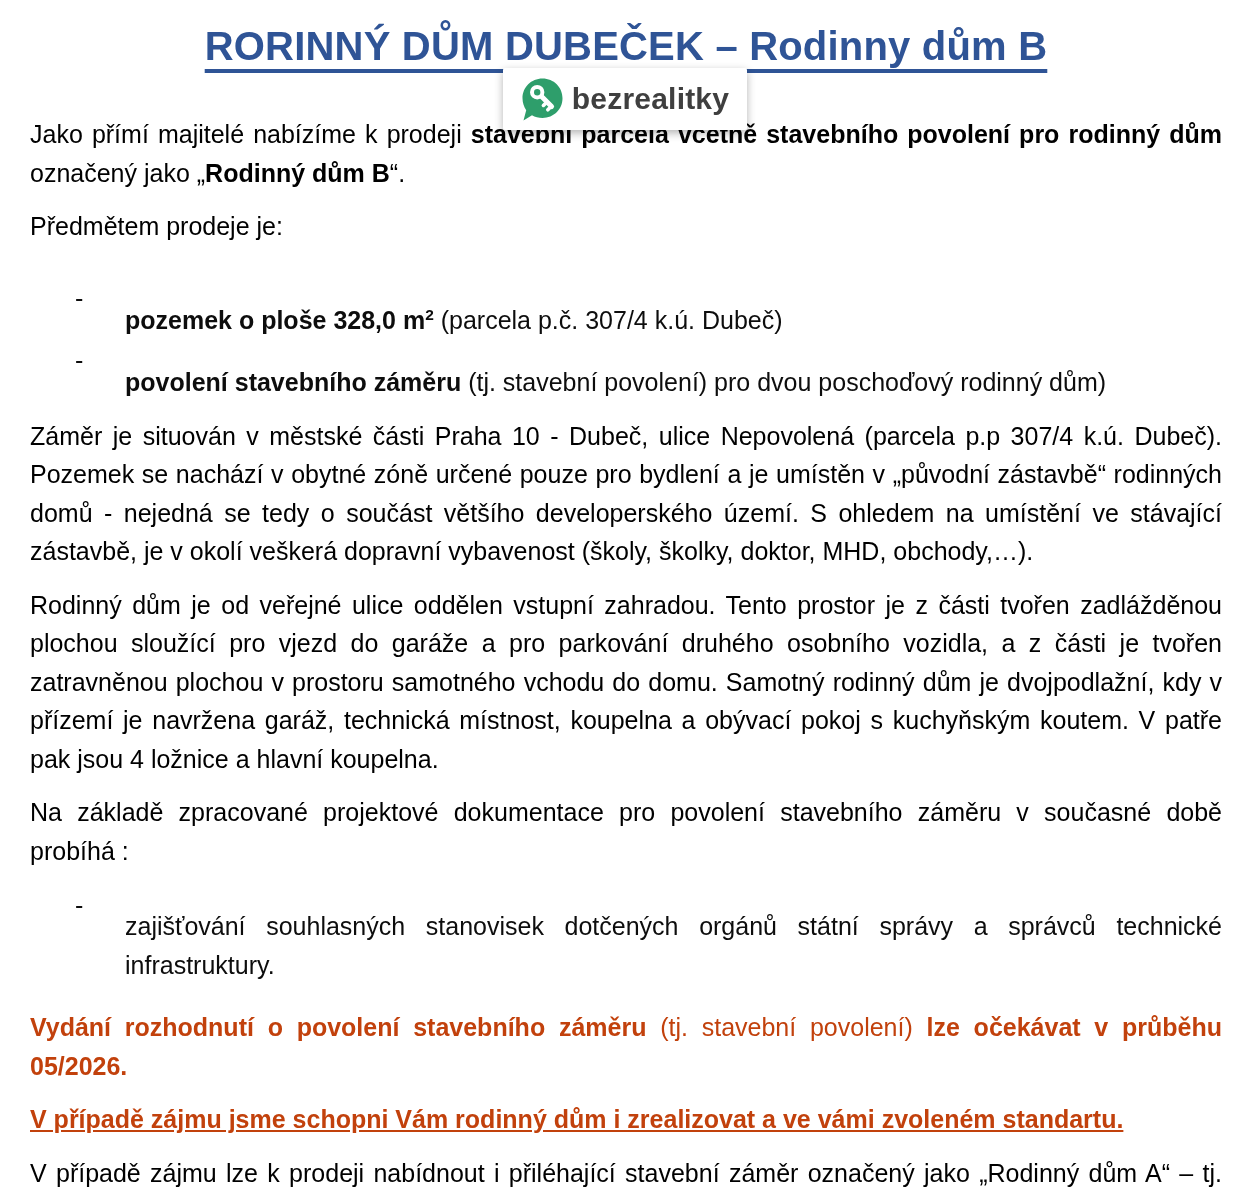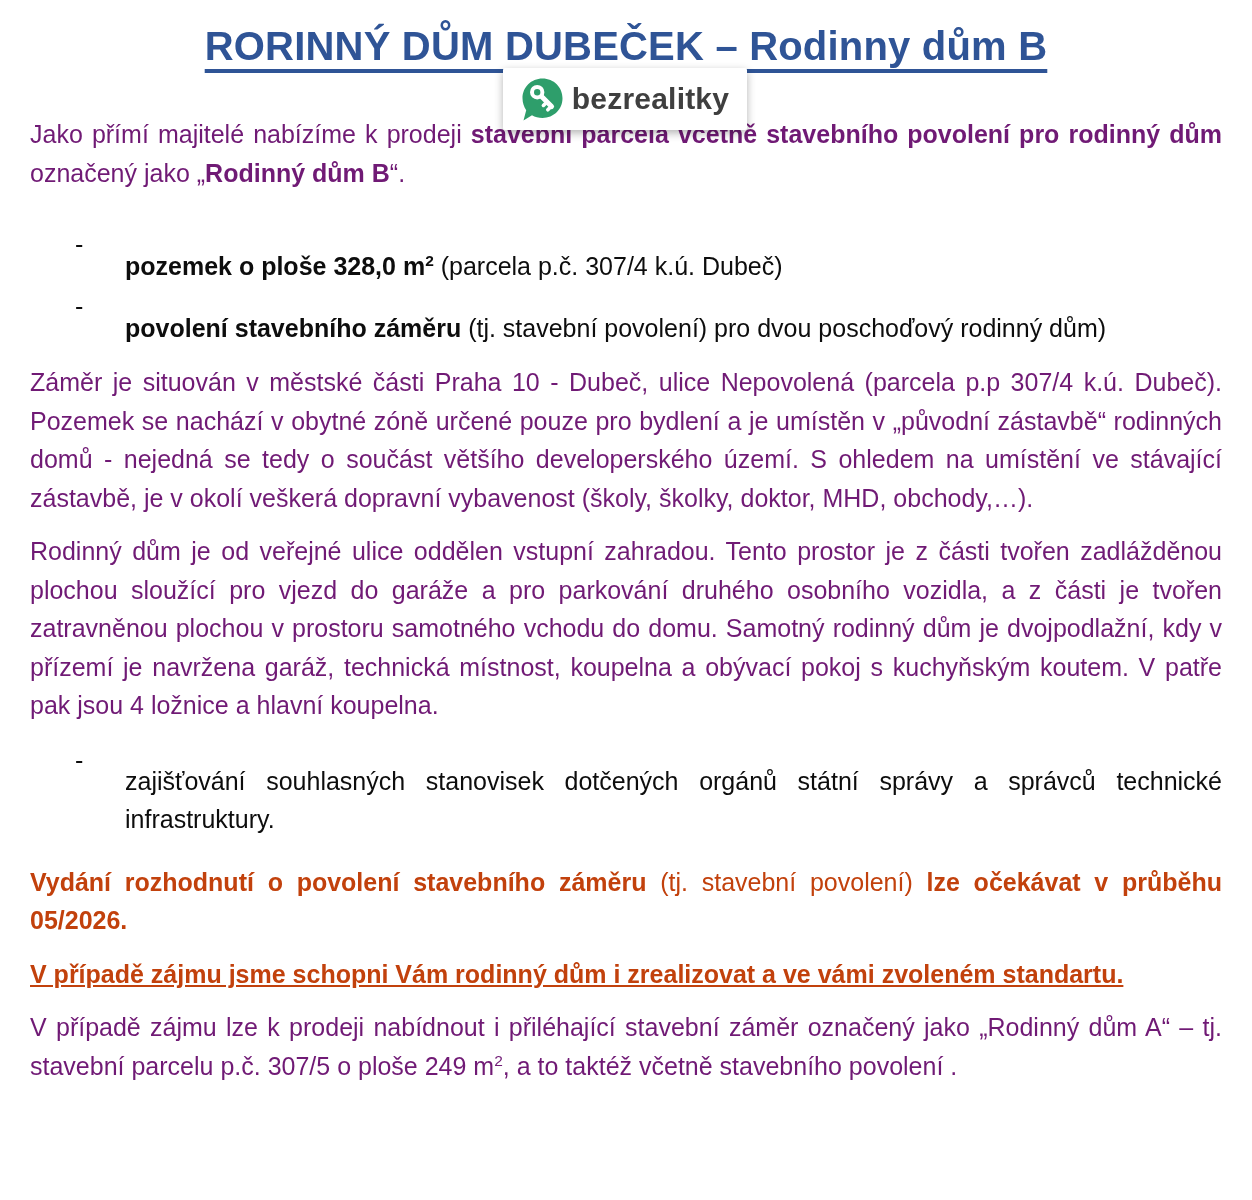--- a/index.html
+++ b/index.html
@@ -46,21 +46,21 @@
     letter-spacing:0.2px;
   }
   .pin-wrap { width:42px; height:44px; display:block; }
 
   
   .para {
     font-size:25px;
     line-height:38.5px;
     text-align:justify;
     margin-bottom:15px;
-    color:#701a75;
+    color:#000000;
   }
   .b { font-weight:bold; }
   .blue { color:#c2410c; }
   sup.sq { font-size:0.62em; line-height:0; vertical-align:super; }
 
   .bullet-group { margin-top:32px; margin-bottom:15px; }
   .bullet-row { display:flex; font-size:25px; line-height:40px; padding-left:45px; }
   .bullet-row .marker { width:50px; flex:0 0 50px; }
   .bullet-row .btxt { flex:1; text-align:justify;margin-top:22px; }
   .bullet-single { margin-top:8px; margin-bottom:24px; }
@@ -86,36 +86,38 @@
         <path d="M20.6 19.6 L30.6 29.6" stroke="#ffffff" stroke-width="5" stroke-linecap="round" fill="none"></path>
         <path d="M25.9 24.9 L22.4 28.4" stroke="#ffffff" stroke-width="3.6" stroke-linecap="round" fill="none"></path>
         <path d="M30.3 29.3 L26.8 32.8" stroke="#ffffff" stroke-width="3.6" stroke-linecap="round" fill="none"></path>
       </svg>
     </span>
     <span class="brand-text">bezrealitky</span>
   </div>
 
   <p class="para"><span>Jako přímí majitelé nabízíme k prodeji </span><span class="b">stavební parcela včetně stavebního povolení pro rodinný dům</span><span> označený jako „</span><span class="b">Rodinný dům B</span><span>“.</span></p>
 
+  <p class="para">Předmětem prodeje je:</p>
 
   <div class="bullet-group">
     <div class="bullet-row">
       <span class="marker">-</span>
       <span class="btxt"><span class="b">pozemek o ploše 328,0 m</span><sup class="sq b">2</sup><span> (parcela p.č. 307/4 k.ú. Dubeč)</span></span>
     </div>
     <div class="bullet-row">
       <span class="marker">-</span>
       <span class="btxt"><span class="b">povolení stavebního záměru</span><span> (tj. stavební povolení) pro dvou poschoďový rodinný dům)</span></span>
     </div>
   </div>
 
   <p class="para">Záměr je situován v městské části Praha 10 - Dubeč, ulice Nepovolená (parcela p.p 307/4 k.ú. Dubeč). Pozemek se nachází v obytné zóně určené pouze pro bydlení a je umístěn v „původní zástavbě“ rodinných domů -  nejedná se tedy o součást většího developerského území. S ohledem na umístění ve stávající zástavbě, je v okolí veškerá dopravní vybavenost (školy, školky, doktor, MHD, obchody,…).</p>
 
   <p class="para">Rodinný dům je od veřejné ulice oddělen vstupní zahradou. Tento prostor je z části tvořen zadlážděnou plochou sloužící pro vjezd do garáže a pro parkování druhého osobního vozidla, a z části je tvořen zatravněnou plochou v prostoru samotného vchodu do domu. Samotný rodinný dům je dvojpodlažní, kdy v přízemí je navržena garáž, technická místnost, koupelna a obývací pokoj s kuchyňským koutem. V patře pak jsou 4 ložnice a hlavní koupelna.</p>
 
+  <p class="para">Na základě zpracované projektové dokumentace pro povolení stavebního záměru v současné době probíhá :</p>
 
   <div class="bullet-group bullet-single">
     <div class="bullet-row">
       <span class="marker">-</span>
       <span class="btxt">zajišťování souhlasných stanovisek dotčených orgánů státní správy a správců technické infrastruktury.</span>
     </div>
   </div>
 
   <p class="para blue p-blue-decision"><span class="b">Vydání rozhodnutí o povolení stavebního záměru</span><span> (tj. stavební povolení) </span><span class="b">lze očekávat v průběhu 05/2026.</span></p>
 

